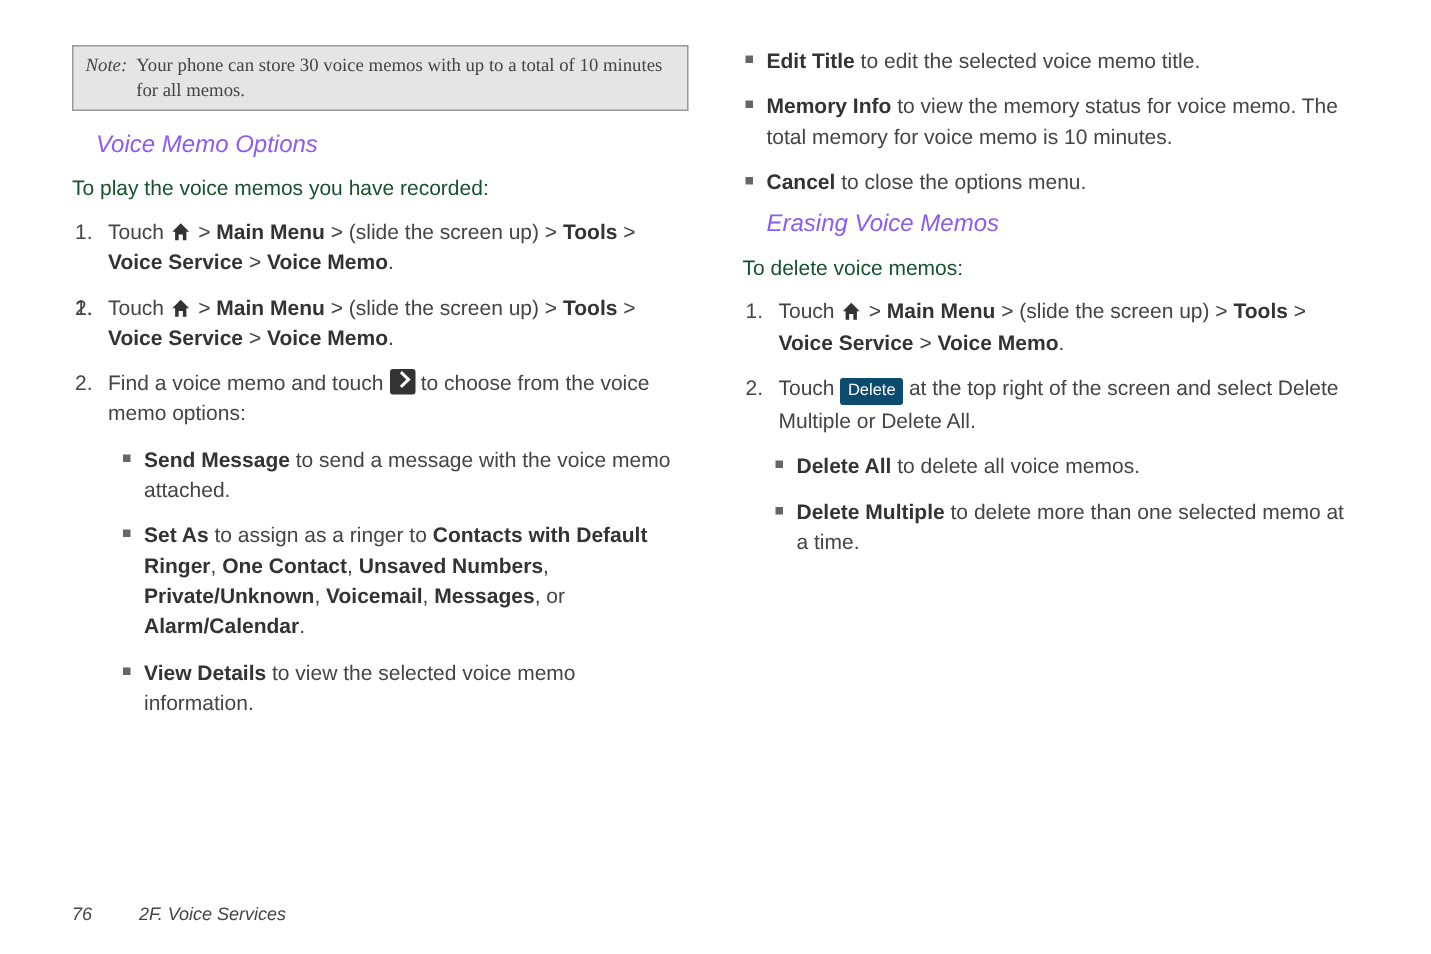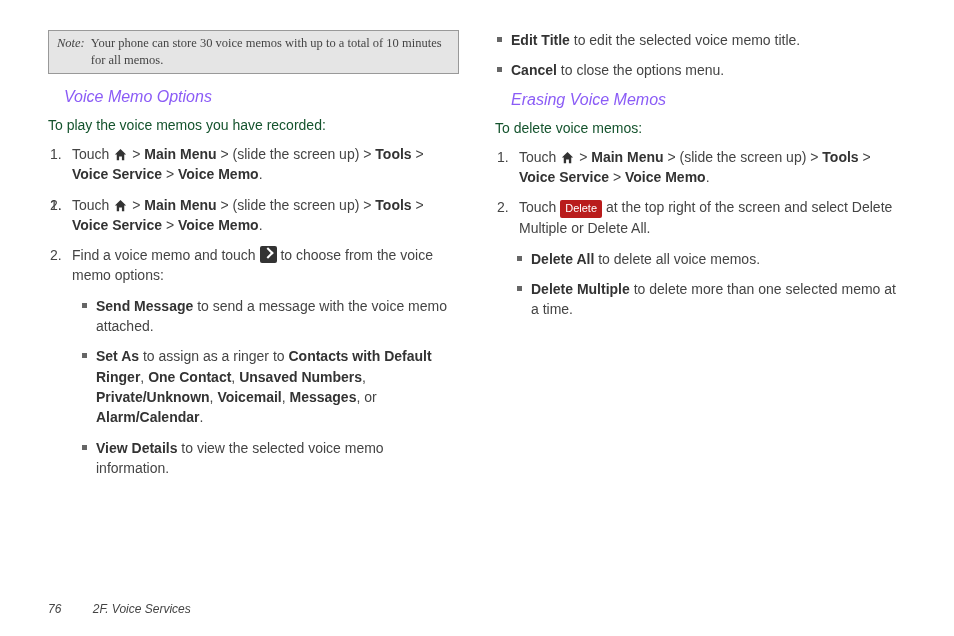--- a/index.html
+++ b/index.html
@@ -120,21 +120,21 @@
     top: 3px;
     width: 6px;
     height: 6px;
     border-top: 2.5px solid #fff;
     border-right: 2.5px solid #fff;
     transform: rotate(45deg);
   }
   .delete-btn {
     display: inline-block;
     vertical-align: 0px;
-    background: #b91c1c;
+    background: #0c4a6e;
     color: #fff;
     font-size: 11px;
     padding: 1px 5px;
     border-radius: 2px;
   }
   .gt { font-family: Arial; }
   .footer {
     position: absolute;
     bottom: 20px;
     left: 48px;
@@ -203,20 +203,23 @@
 
   </div>
 
   <div class="col">
 
     <ul class="sub-list sub-list-tight" style="margin-top:0;">
       <li>
         <span class="b">Edit Title</span><span> to edit the selected voice memo title.</span>
       </li>
       <li>
+        <span class="b">Memory Info</span><span> to view the memory status for voice memo. The total memory for voice memo is 10 minutes.</span>
+      </li>
+      <li>
         <span class="b">Cancel</span><span> to close the options menu.</span>
       </li>
     </ul>
 
     <h2>Erasing Voice Memos</h2>
 
     <p class="intro">To delete voice memos:</p>
 
     <ol>
       <li>

